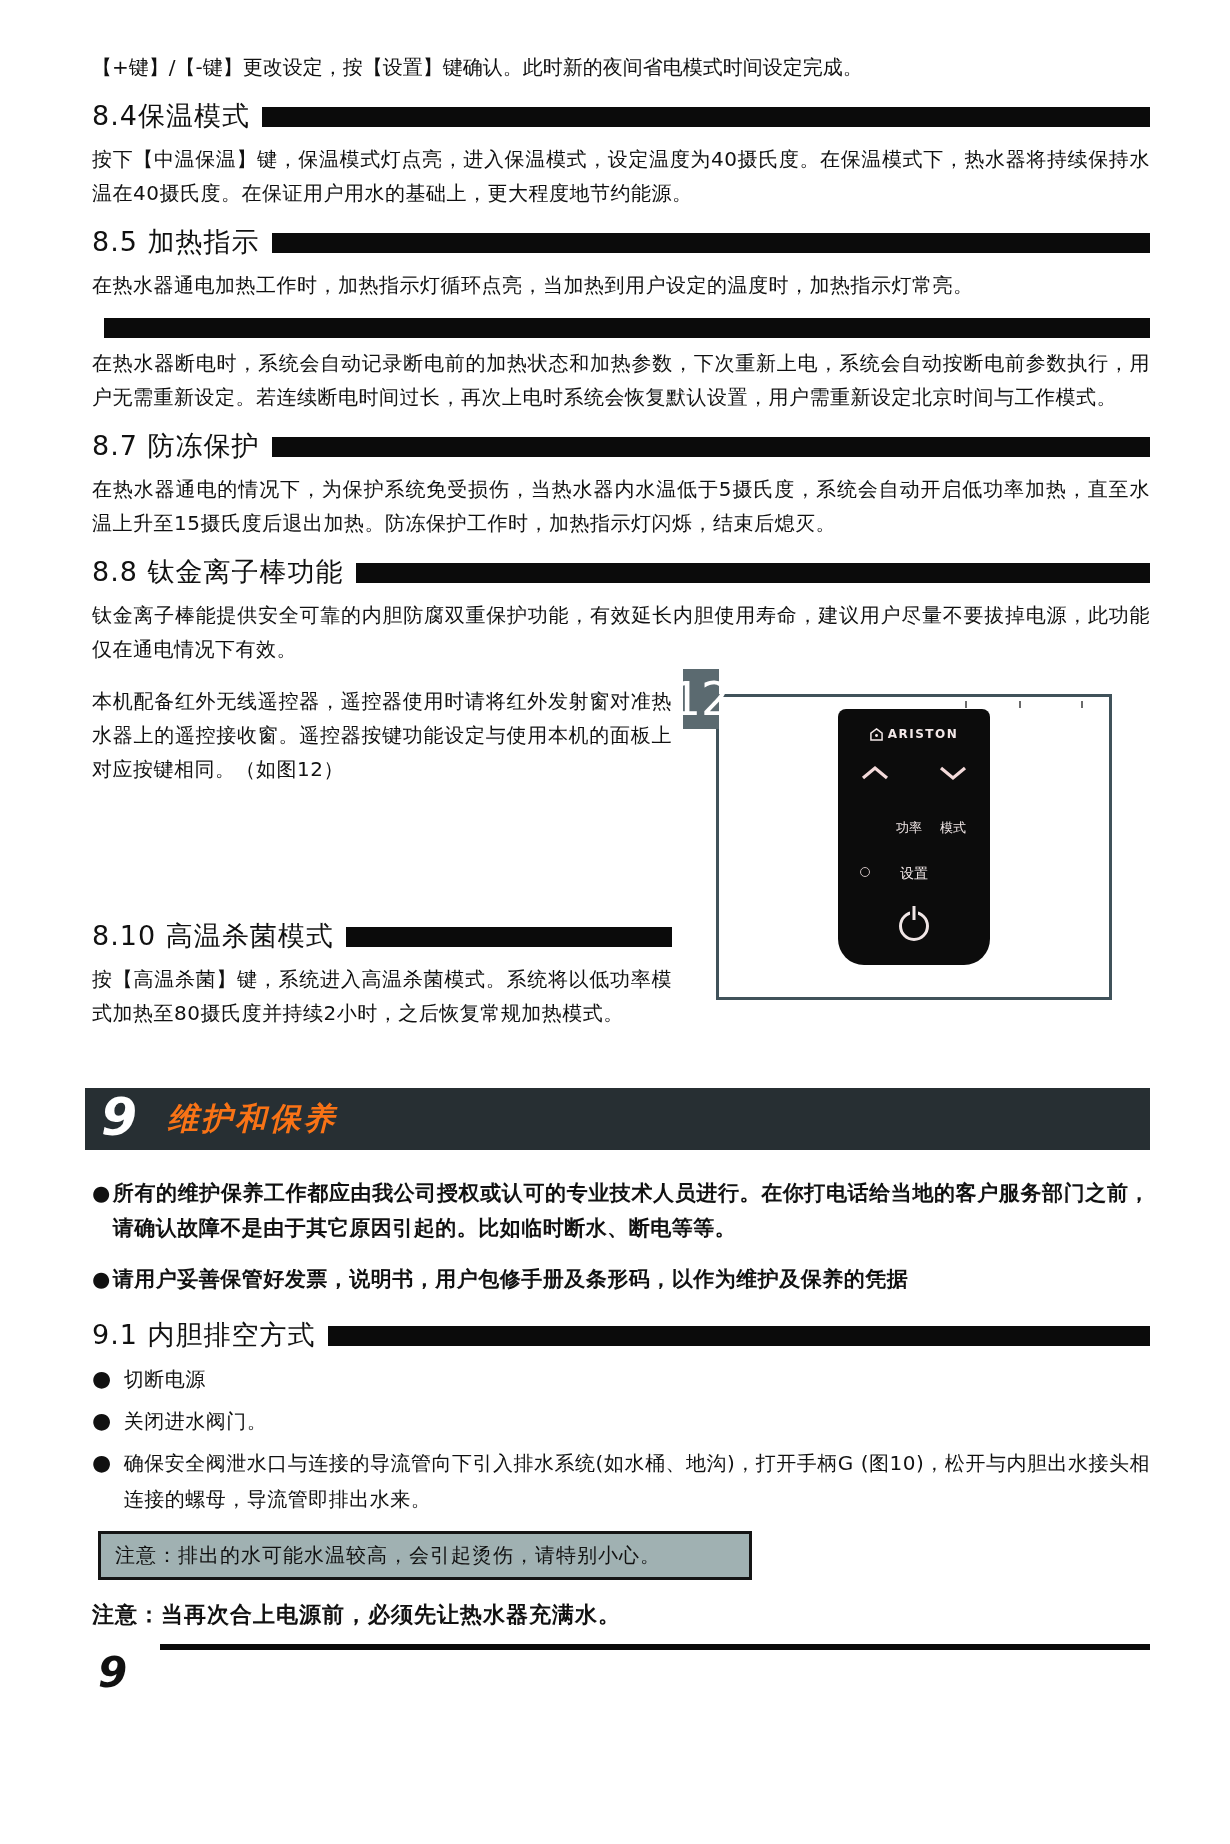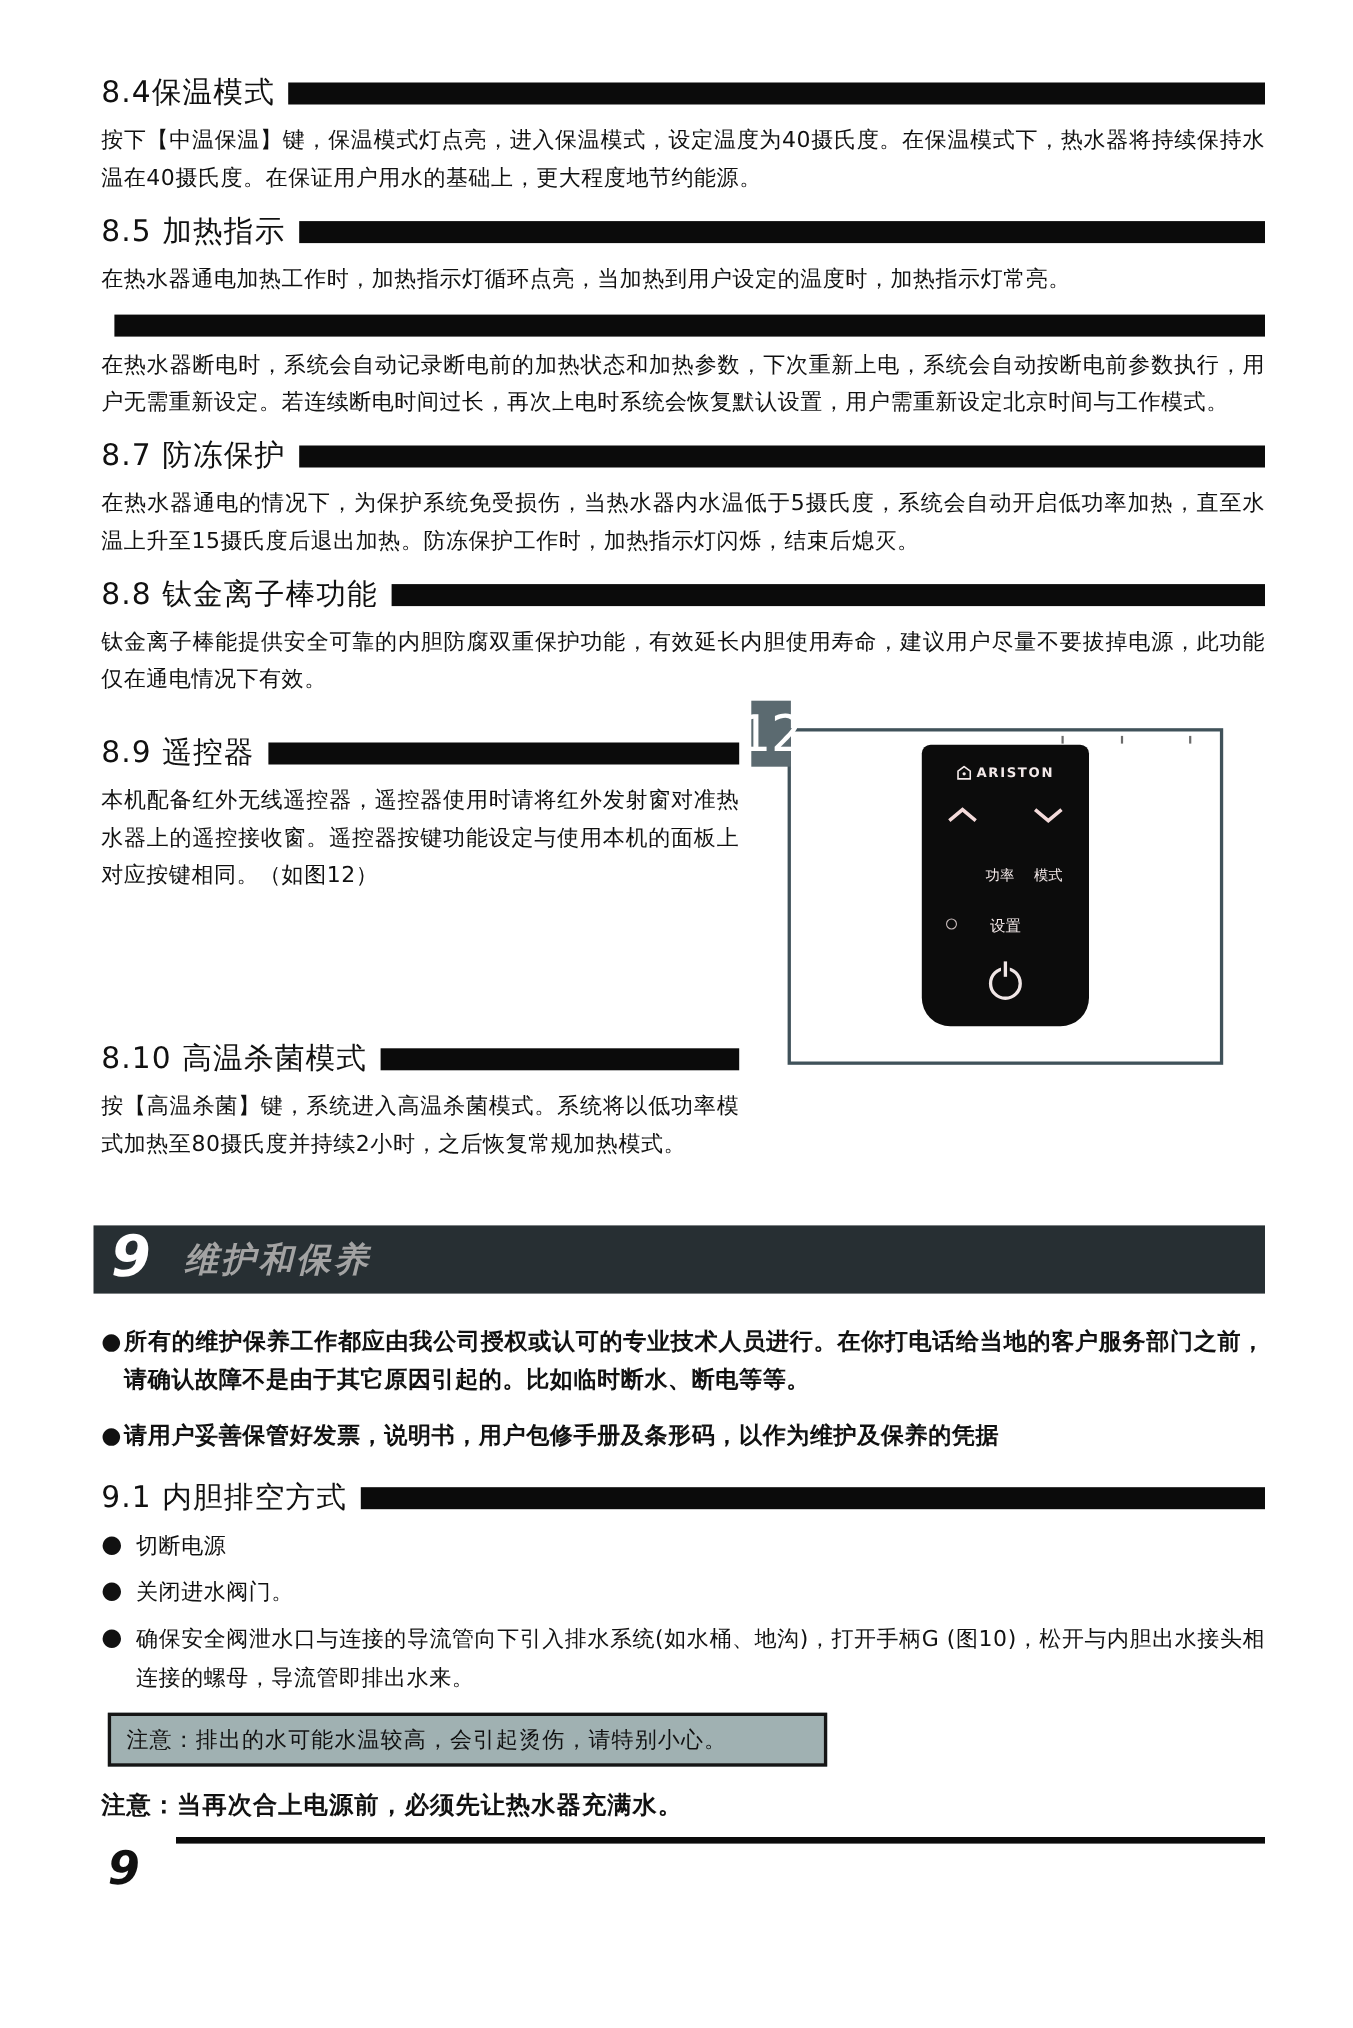--- a/index.html
+++ b/index.html
@@ -46,21 +46,21 @@
   .r-set { position:absolute; top:156px; left:0; right:0; height:16px; font-size:14px; text-align:center; }
   .r-set .led { position:absolute; left:22px; top:2px; width:10px; height:10px; border:1.5px solid #c9bcbc; border-radius:50%; }
   .r-power { position:absolute; bottom:24px; left:50%; transform:translateX(-50%); }
   .power-ring { display:block; width:30px; height:30px; border:3px solid #f0e6e6; border-radius:50%; position:relative; }
   .power-ring::before { content:""; position:absolute; top:-9px; left:50%; transform:translateX(-50%); width:8px; height:12px; background:#0c0c0c; }
   .power-ring::after  { content:""; position:absolute; top:-8px; left:50%; transform:translateX(-50%); width:3px; height:14px; background:#f0e6e6; }
 
   
   .banner { height:62px; background:#272f33; display:flex; align-items:center; margin-top:58px; margin-left:-7px; padding-left:16px; }
   .banner .num { font-size:52px; font-weight:bold; font-style:italic; color:#fff; line-height:1; margin-right:30px; padding-bottom:4px; }
-  .banner .ttl { font-size:31px; font-weight:bold; font-style:italic; color:#a3a3a3; letter-spacing:3px; }
+  .banner .ttl { font-size:31px; font-weight:bold; font-style:italic; color:#f97316; letter-spacing:3px; }
 
   .mbull { display:flex; font-weight:bold; font-size:21px; line-height:35px; text-align:justify; letter-spacing:0.5px; }
   .mbull .dot { margin-right:2px; flex:0 0 auto; }
   .mb1 { margin-top:26px; }
   .mb2 { margin-top:16px; }
 
   .dbull { display:flex; font-size:20px; line-height:36px; margin-top:6px; text-align:justify; letter-spacing:0.5px; }
   .dbull .dot { font-size:22px; margin-right:12px; flex:0 0 auto; }
 
   .notebox {
@@ -73,20 +73,21 @@
   .bottomrule { height:6px; background:#0b0b0b; margin-left:68px; margin-top:14px; }
   .pagenum { font-size:42px; font-weight:bold; font-style:italic; margin-left:6px; margin-top:0px; line-height:1.1; }
 
   svg { display:block; }
 </style>
 </head>
 <body>
 
 <div class="page">
 
+  <p class="intro">【+键】/【-键】更改设定，按【设置】键确认。此时新的夜间省电模式时间设定完成。</p>
 
   <div class="sec-h">
     <span class="t">8.4保温模式</span>
     <span class="bar"></span>
   </div>
   <p class="para">按下【中温保温】键，保温模式灯点亮，进入保温模式，设定温度为40摄氏度。在保温模式下，热水器将持续保持水温在40摄氏度。在保证用户用水的基础上，更大程度地节约能源。</p>
 
   <div class="sec-h">
     <span class="t">8.5 加热指示</span>
     <span class="bar"></span>
@@ -105,24 +106,20 @@
   <p class="para">在热水器通电的情况下，为保护系统免受损伤，当热水器内水温低于5摄氏度，系统会自动开启低功率加热，直至水温上升至15摄氏度后退出加热。防冻保护工作时，加热指示灯闪烁，结束后熄灭。</p>
 
   <div class="sec-h">
     <span class="t">8.8 钛金离子棒功能</span>
     <span class="bar"></span>
   </div>
   <p class="para">钛金离子棒能提供安全可靠的内胆防腐双重保护功能，有效延长内胆使用寿命，建议用户尽量不要拔掉电源，此功能仅在通电情况下有效。</p>
 
   <div class="cols">
     <div class="col-left">
-      <div class="sec-h">
-        <span class="t">8.9 遥控器</span>
-        <span class="bar"></span>
-      </div>
       <p class="para">本机配备红外无线遥控器，遥控器使用时请将红外发射窗对准热水器上的遥控接收窗。遥控器按键功能设定与使用本机的面板上对应按键相同。（如图12）</p>
 
       <div class="gap-8-10"></div>
 
       <div class="sec-h">
         <span class="t">8.10 高温杀菌模式</span>
         <span class="bar"></span>
       </div>
       <p class="para">按【高温杀菌】键，系统进入高温杀菌模式。系统将以低功率模式加热至80摄氏度并持续2小时，之后恢复常规加热模式。</p>
     </div>

